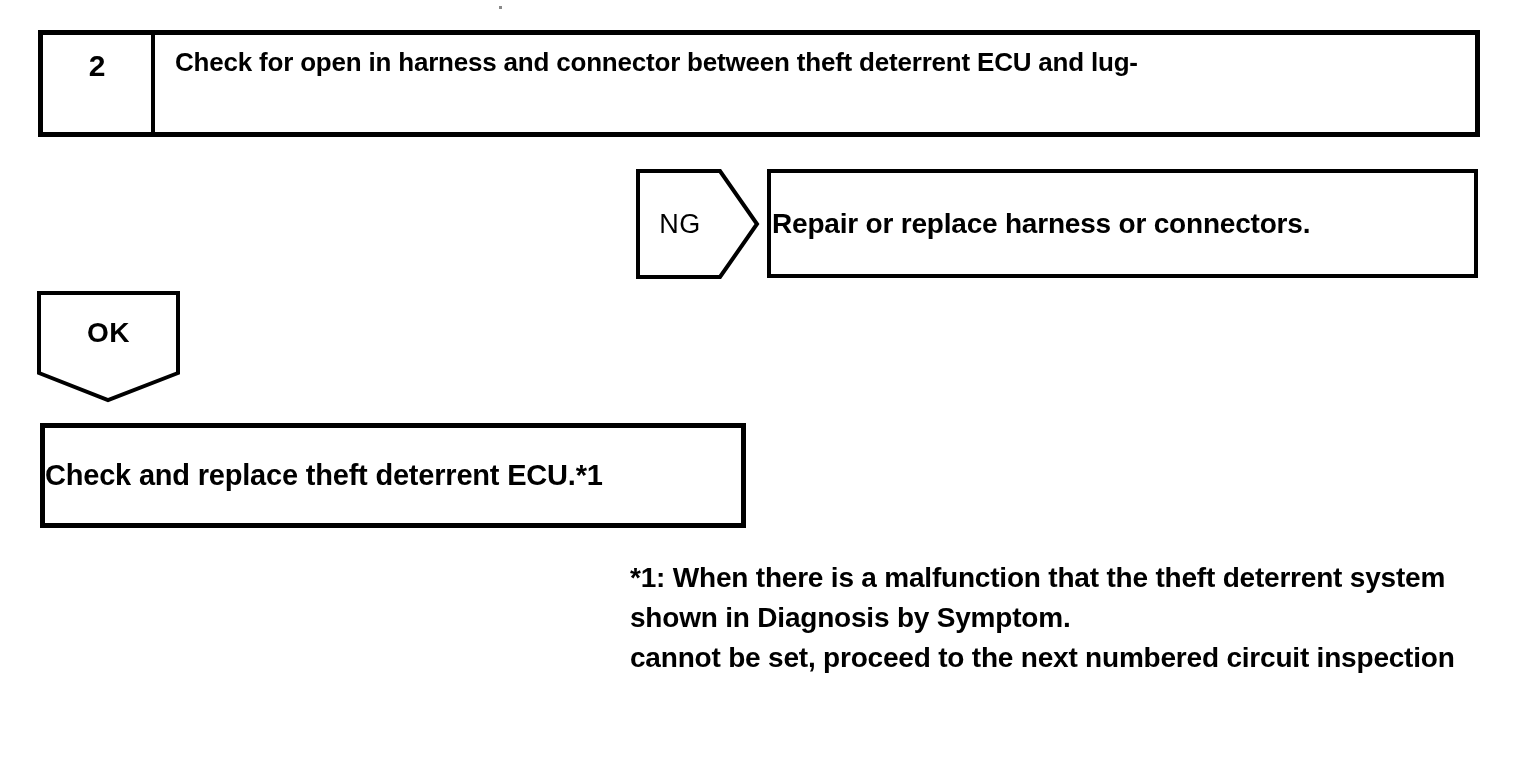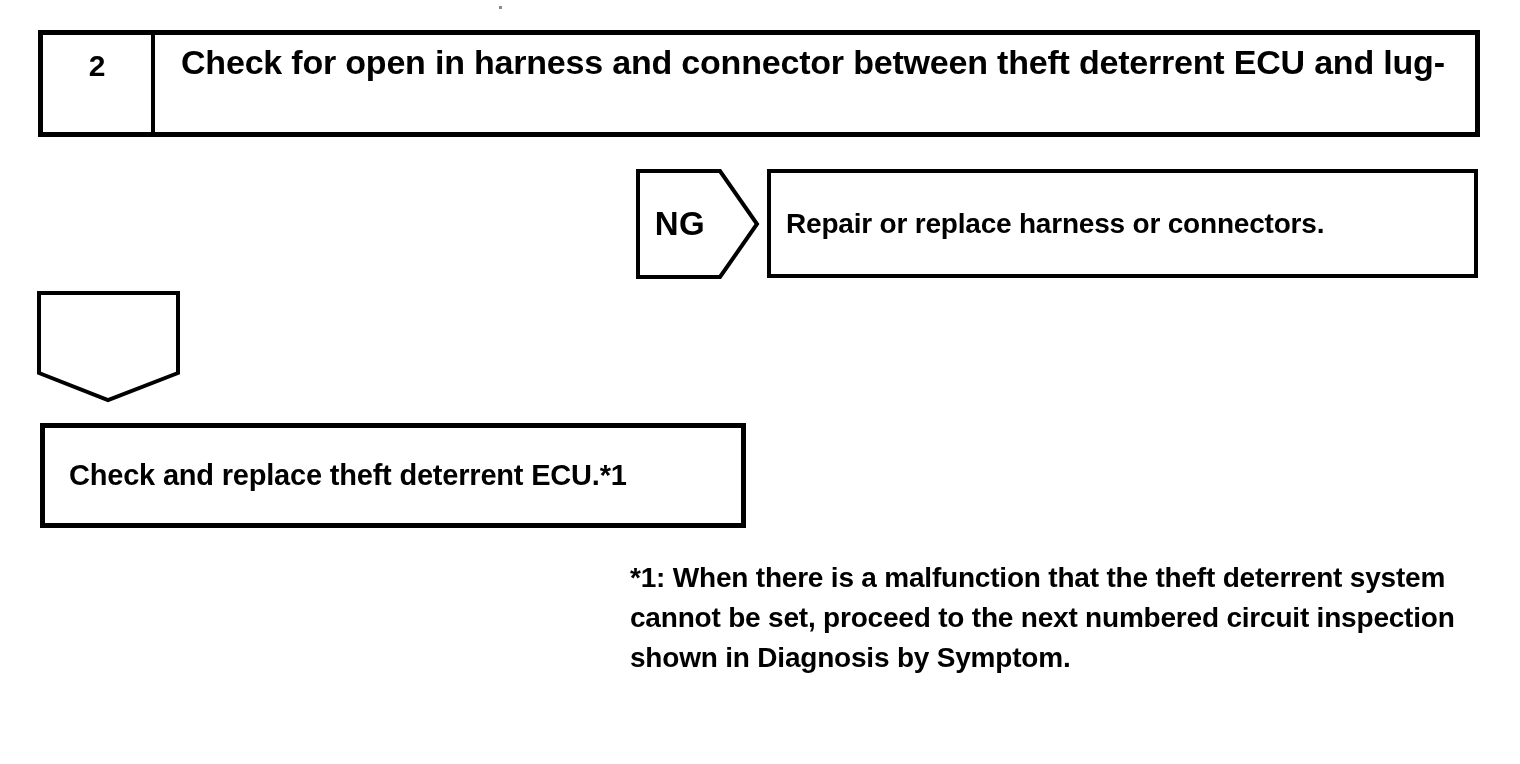--- a/index.html
+++ b/index.html
@@ -40,22 +40,22 @@
     width: 112px;
     border-right: 4px solid #000;
     box-sizing: border-box;
     text-align: center;
     padding-top: 14px;
     font-size: 30px;
     font-weight: 700;
     flex: none;
   }
   .step-text {
-    padding: 10px 18px 0 26px;
-    font-size: 34px;
+    padding: 10px 18px 0 20px;
+    font-size: 26px;
     font-weight: 700;
     line-height: 34px;
     letter-spacing: -0.2px;
     text-align: center;
   }
   
   .ng-shape {
     position: absolute;
     left: 636px;
     top: 168px;
@@ -65,36 +65,36 @@
   .ng-shape svg { display: block; }
   .ng-label {
     position: absolute;
     left: 0;
     top: 0;
     width: 88px;
     height: 112px;
     display: flex;
     align-items: center;
     justify-content: center;
-    font-size: 33px;
-    font-weight: 700;
+    font-size: 27px;
+    font-weight: 400;
     letter-spacing: 0.5px;
   }
   
   .ng-action-box {
     position: absolute;
     left: 767px;
     top: 169px;
     width: 711px;
     height: 109px;
     border: 4px solid #000;
     box-sizing: border-box;
     display: flex;
     align-items: center;
-    padding-left: 15px;
+    padding-left: 1px;
     font-size: 28px;
     font-weight: 700;
     letter-spacing: -0.2px;
     background: #fff;
   }
   
   .ok-shape {
     position: absolute;
     left: 37px;
     top: 291px;
@@ -119,21 +119,20 @@
   .ok-action-box {
     position: absolute;
     left: 40px;
     top: 423px;
     width: 706px;
     height: 105px;
     border: 5px solid #000;
     box-sizing: border-box;
     display: flex;
     align-items: center;
-    padding-left: 24px;
     font-size: 29px;
     font-weight: 700;
     letter-spacing: -0.2px;
     background: #fff;
   }
   
   .footnote {
     position: absolute;
     left: 630px;
     top: 558px;
@@ -166,25 +165,26 @@
   </div>
 
   <div class="ng-action-box">
     <span>Repair or replace harness or connectors.</span>
   </div>
 
   <div class="ok-shape">
     <svg width="143" height="112" viewBox="0 0 143 112">
       <polygon points="2,2 141,2 141,82 71,109 2,82" fill="#ffffff" stroke="#000000" stroke-width="4" stroke-linejoin="miter"></polygon>
     </svg>
+    <span class="ok-label">OK</span>
   </div>
 
   <div class="ok-action-box">
     <span>Check and replace theft deterrent ECU.*1</span>
   </div>
 
   <div class="footnote">
     <div>*1: When there is a malfunction that the theft deterrent system</div>
+    <div>shown in Diagnosis by Symptom.</div>
     <div>cannot be set, proceed to the next numbered circuit inspection</div>
-    <div>shown in Diagnosis by Symptom.</div>
   </div>
 
 </div>
 
 </body></html>

